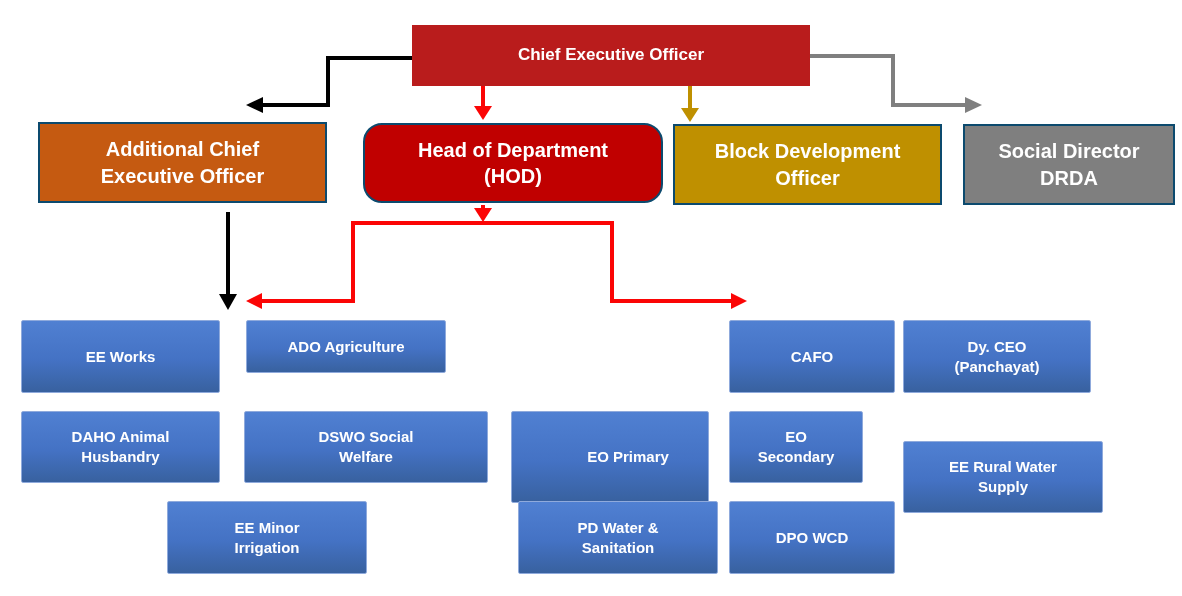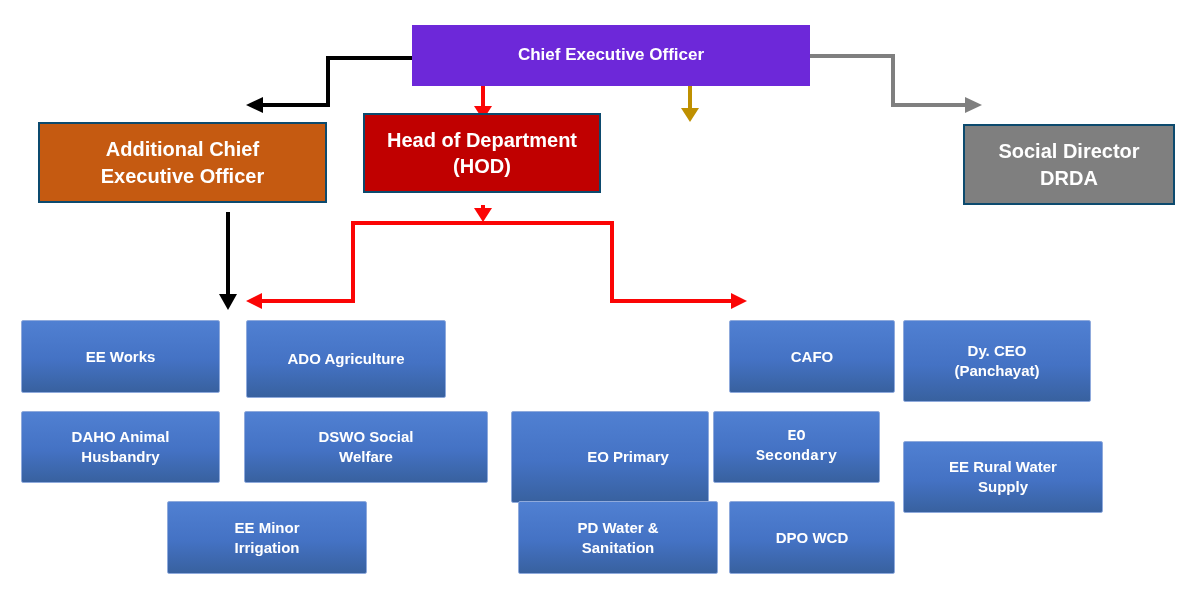--- a/index.html
+++ b/index.html
@@ -25,34 +25,34 @@
     font-size:15px;
     background:linear-gradient(180deg,#5080d2 0%, #4472c4 55%, #38619f 100%);
     border:1px solid #8faadc;
     border-radius:2px;
   }
   svg.wires { position:absolute; left:0; top:0; pointer-events:none; }
 
   
   #node-ceo        { left:412px; top:25px;  width:398px; height:61px; }
   #node-aceo       { left:38px;  top:122px; width:289px; height:81px; }
-  #node-hod        { left:363px; top:113px; width:238px; height:80px; }
+  #node-hod        { left:363px; top:123px; width:300px; height:80px;border-radius:19px; }
   #node-bdo        { left:673px; top:124px; width:269px; height:81px; }
   #node-pd-drda    { left:963px; top:124px; width:212px; height:81px; }
 
   #node-ee-works     { left:21px;  top:320px; width:199px; height:73px; }
-  #node-ado          { left:246px; top:320px; width:200px; height:78px; }
+  #node-ado          { left:246px; top:320px; width:200px; height:53px; }
   #node-dyceo-gad    { left:511px; top:320px; width:198px; height:73px; }
   #node-cafo         { left:729px; top:320px; width:166px; height:73px; }
-  #node-dyceo-pan    { left:903px; top:320px; width:188px; height:82px; }
+  #node-dyceo-pan    { left:903px; top:320px; width:188px; height:73px; }
 
   #node-daho         { left:21px;  top:411px; width:199px; height:72px; }
   #node-dswo         { left:244px; top:411px; width:244px; height:72px; }
   #node-eo-primary   { left:511px; top:411px; width:198px; height:92px;padding-left:36px; }
-  #node-eo-secondary { left:713px; top:411px; width:167px; height:72px;font-family:Liberation Mono, monospace; }
+  #node-eo-secondary { left:729px; top:411px; width:134px; height:72px; }
   #node-ee-rural     { left:903px; top:411px; width:200px; height:72px;margin-top:30px; }
 
   #node-ee-minor     { left:167px; top:501px; width:200px; height:73px; }
   #node-pd-water     { left:518px; top:501px; width:200px; height:73px; }
   #node-dpo-wcd      { left:729px; top:501px; width:166px; height:73px; }
 </style>
 </head>
 <body>
 
 <div id="canvas">
@@ -93,26 +93,28 @@
       <path d="M612,223 H353 V301 H260" fill="none" stroke="#fb0505" stroke-width="4"></path>
       <polygon points="246,301 262,293 262,309" fill="#fb0505"></polygon>
     </g>
 
     <g>
       <path d="M353,223 H612 V301 H733" fill="none" stroke="#fb0505" stroke-width="4"></path>
       <polygon points="747,301 731,293 731,309" fill="#fb0505"></polygon>
     </g>
   </svg>
 
-  <div class="node lvl1" id="node-ceo" style="background: #6d28d9;">Chief Executive Officer</div>
+  <div class="node lvl1" id="node-ceo" style="background: #b91c1c;">Chief Executive Officer</div>
 
   <div class="node lvl2" id="node-aceo" style="background: rgb(197, 90, 17);">Additional Chief
 Executive Officer</div>
   <div class="node lvl2" id="node-hod" style="background: rgb(192, 0, 0);">Head of Department
 (HOD)</div>
+  <div class="node lvl2" id="node-bdo" style="background: rgb(191, 144, 0);">Block Development
+Officer</div>
   <div class="node lvl2" id="node-pd-drda" style="background: rgb(127, 127, 127);">Social Director
 DRDA</div>
 
   <div class="node blue" id="node-ee-works">EE Works</div>
   <div class="node blue" id="node-ado">ADO Agriculture</div>
   <div class="node blue" id="node-cafo">CAFO</div>
   <div class="node blue" id="node-dyceo-pan">Dy. CEO
 (Panchayat)</div>
 
   <div class="node blue" id="node-daho">DAHO Animal

